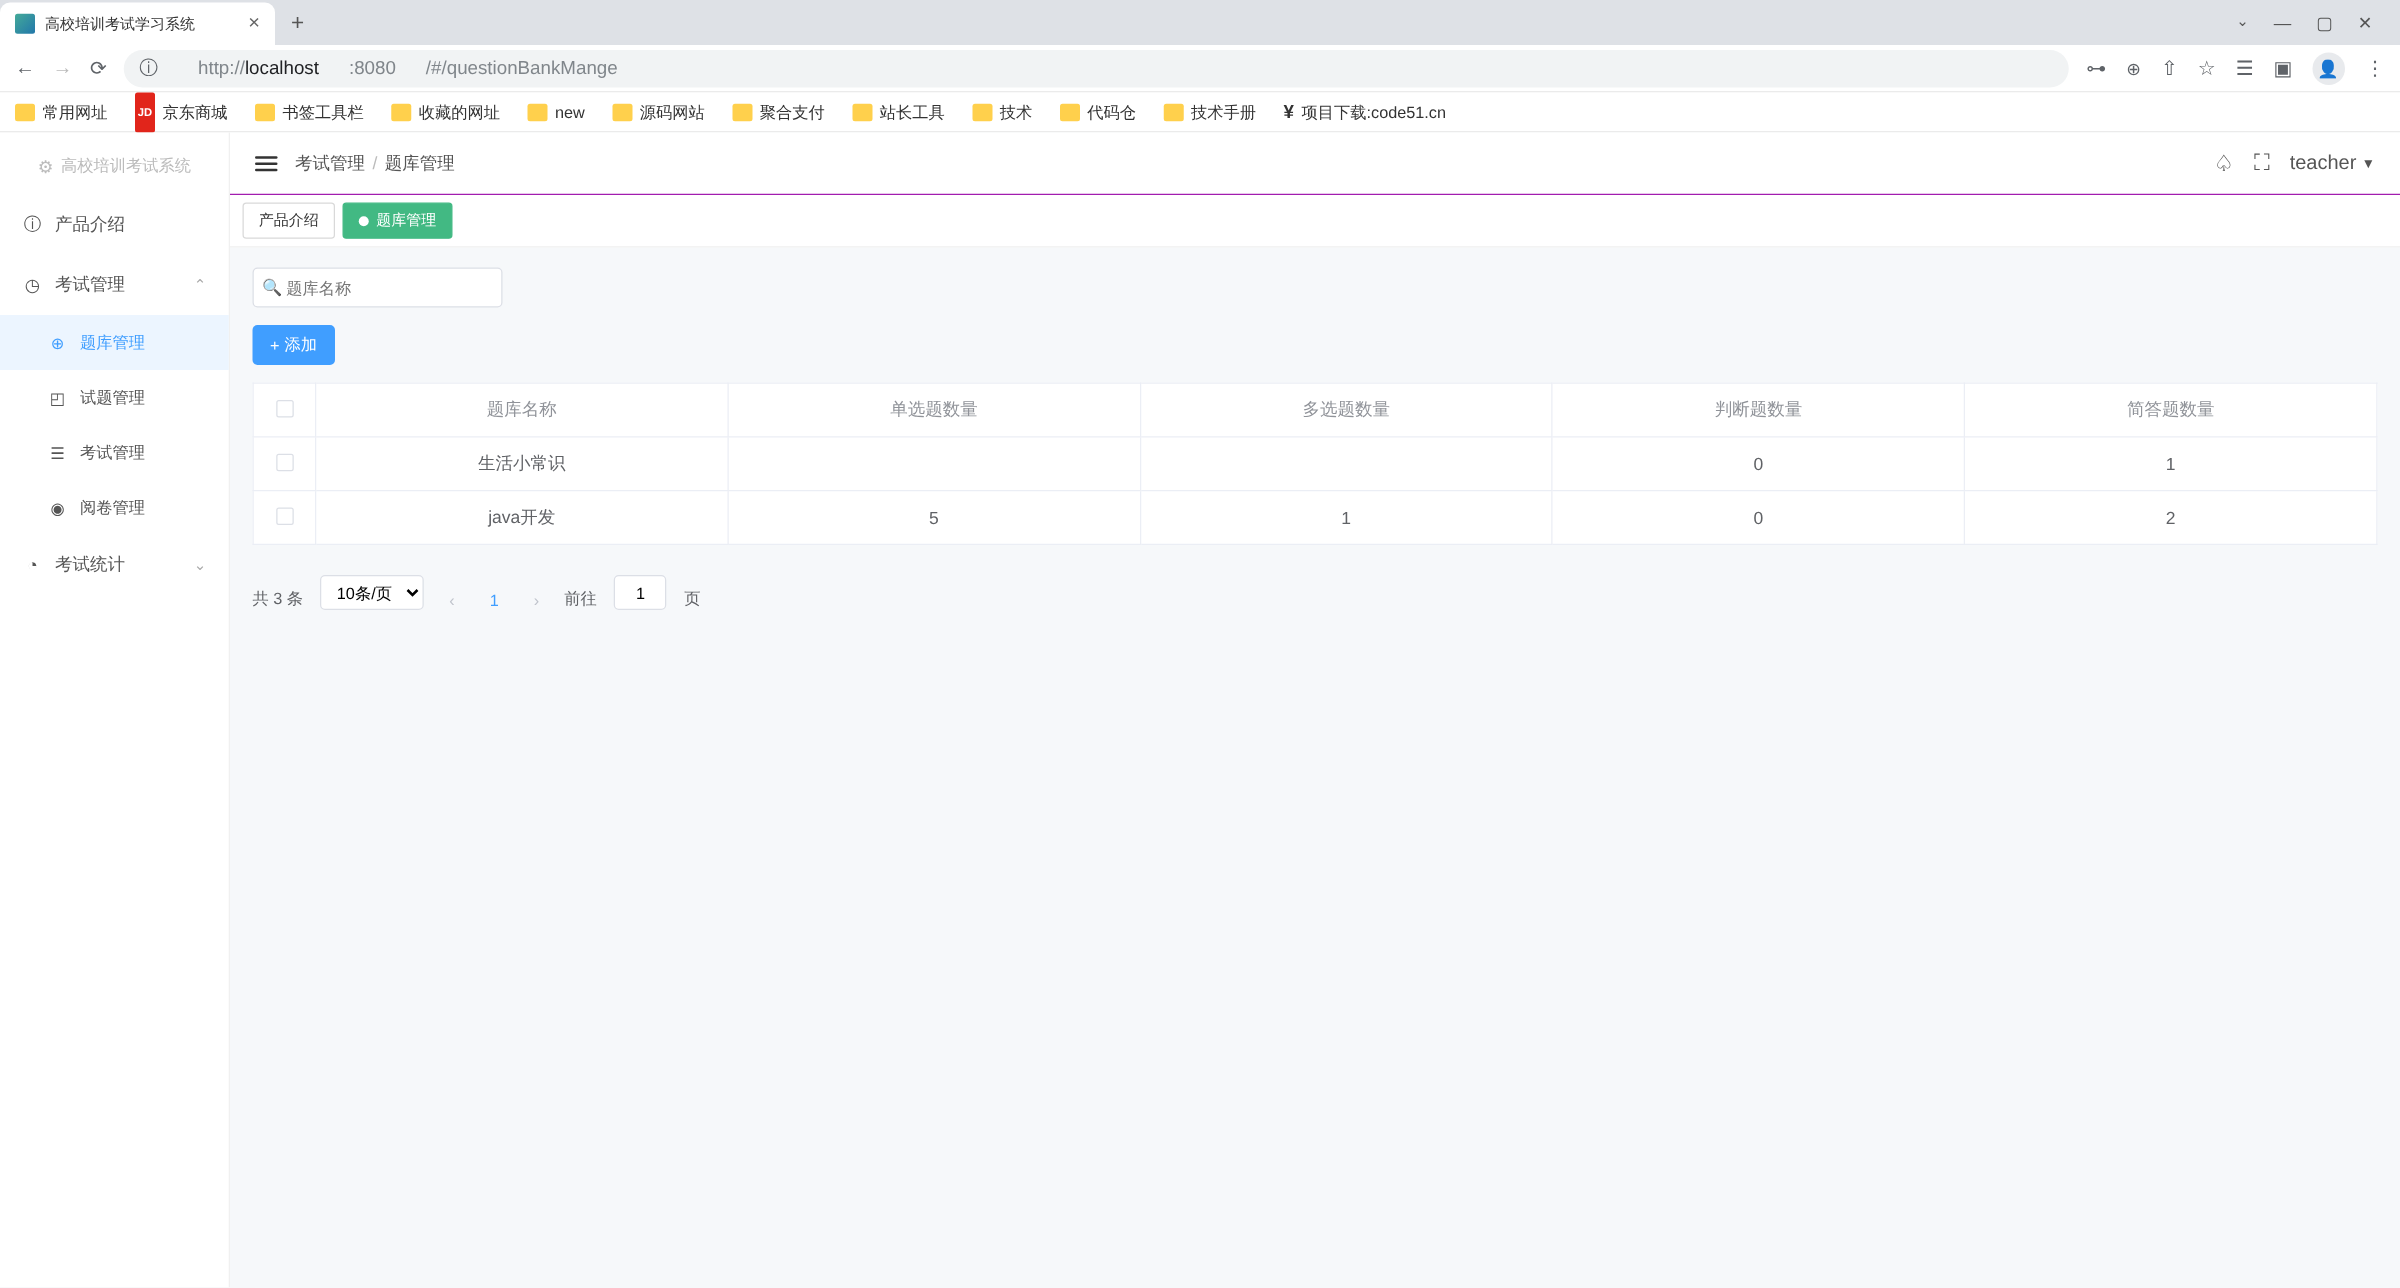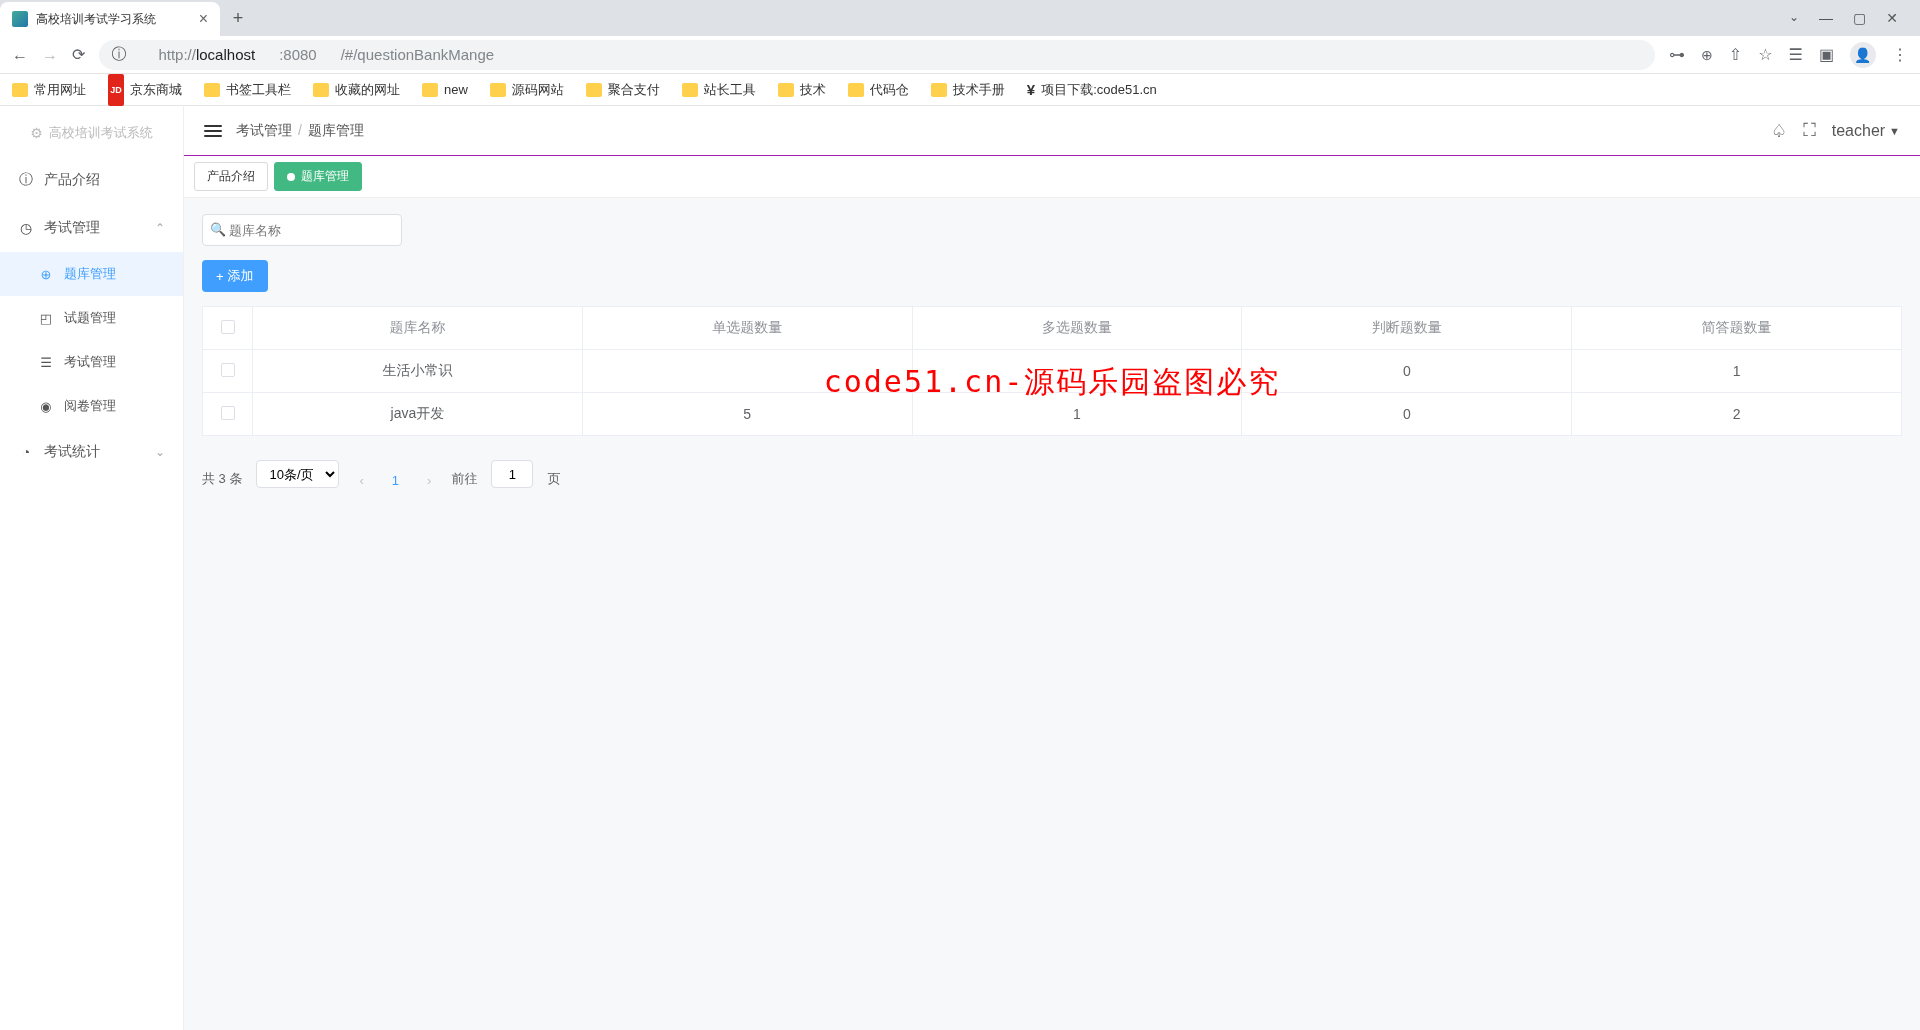--- a/index.html
+++ b/index.html
@@ -281,16 +281,15 @@
         <span>共 3 条</span>
         <select><option>10条/页</option></select>
         <span class="pg-btn">‹</span>
         <span class="pg-num">1</span>
         <span class="pg-btn">›</span>
         <span>前往</span>
         <input type="text" value="1" style="">
         <span>页</span>
       </div>
 
-      <div class="watermark">code51.cn-源码乐园盗图必究</div>
     </div>
   </div>
 </div>
 
 </body></html>

